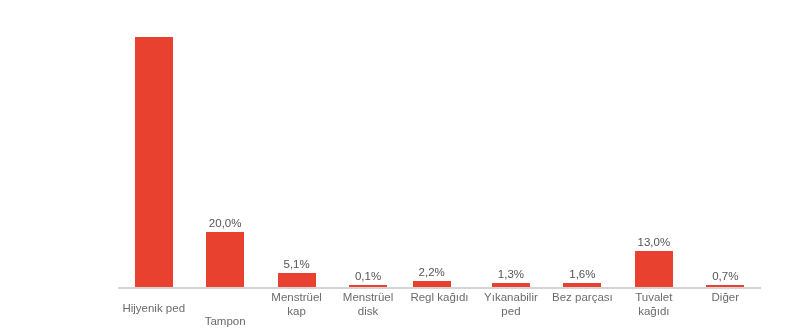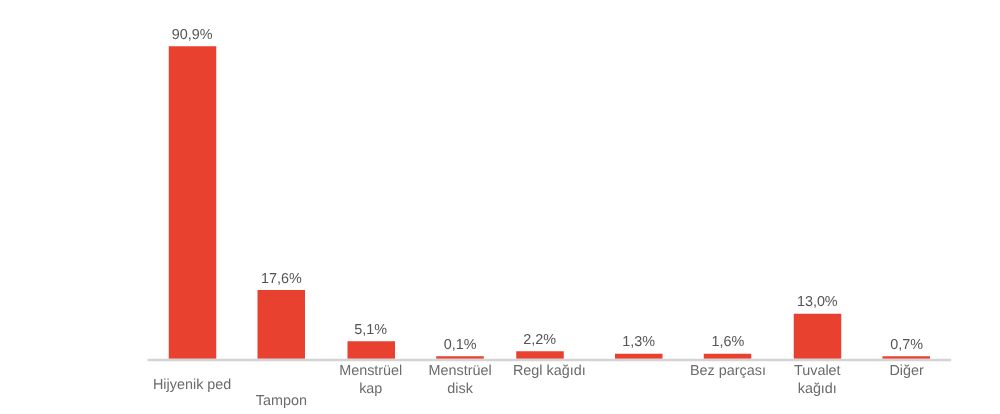--- a/index.html
+++ b/index.html
@@ -107,25 +107,24 @@
 </style>
 </head>
 <body>
 
 <div id="chart-root">
 
 
   <div id="plot-area">
       <div class="bar-slot" style="left: 0px; width: 71.4444px;">
         <div class="bar" style="height: 249.975px; background: rgb(232, 65, 47);"></div>
-        <div class="bar-value" style="bottom: 251.975px; color: rgb(85, 85, 85);">90,9%</div>
       </div>
       <div class="bar-slot" style="left: 71.4444px; width: 71.4444px;">
         <div class="bar" style="height: 55px; background: rgb(232, 65, 47);"></div>
-        <div class="bar-value" style="bottom: 57px; color: rgb(85, 85, 85);">17,6%</div>
+        <div class="bar-value" style="bottom: 57px; color: rgb(85, 85, 85);">20,0%</div>
       </div>
       <div class="bar-slot" style="left: 142.889px; width: 71.4444px;">
         <div class="bar" style="height: 14.025px; background: rgb(232, 65, 47);"></div>
         <div class="bar-value" style="bottom: 16.025px; color: rgb(85, 85, 85);">5,1%</div>
       </div>
       <div class="bar-slot" style="left: 214.333px; width: 71.4444px;">
         <div class="bar" style="height: 2.5px; background: rgb(232, 65, 47);"></div>
         <div class="bar-value" style="bottom: 4.5px; color: rgb(85, 85, 85);">0,1%</div>
       </div>
       <div class="bar-slot" style="left: 278px; width: 71.4444px;">
@@ -161,20 +160,23 @@
       </div>
       <div class="cat-slot" style="left: 142.889px; width: 71.4444px;">
         <span class="cat-label" style="color: rgb(107, 107, 107);">Menstrüel kap</span>
       </div>
       <div class="cat-slot" style="left: 214.333px; width: 71.4444px;">
         <span class="cat-label" style="color: rgb(107, 107, 107);">Menstrüel disk</span>
       </div>
       <div class="cat-slot" style="left: 285.778px; width: 71.4444px;">
         <span class="cat-label" style="color: rgb(107, 107, 107);">Regl kağıdı</span>
       </div>
+      <div class="cat-slot" style="left: 357.222px; width: 71.4444px;">
+        <span class="cat-label" style="color: rgb(107, 107, 107);">Yıkanabilir ped</span>
+      </div>
       <div class="cat-slot" style="left: 428.667px; width: 71.4444px;">
         <span class="cat-label" style="color: rgb(107, 107, 107);">Bez parçası</span>
       </div>
       <div class="cat-slot" style="left: 500.111px; width: 71.4444px;">
         <span class="cat-label" style="color: rgb(107, 107, 107);">Tuvalet kağıdı</span>
       </div>
       <div class="cat-slot" style="left: 571.556px; width: 71.4444px;">
         <span class="cat-label" style="color: rgb(107, 107, 107);">Diğer</span>
       </div>
     </div>

